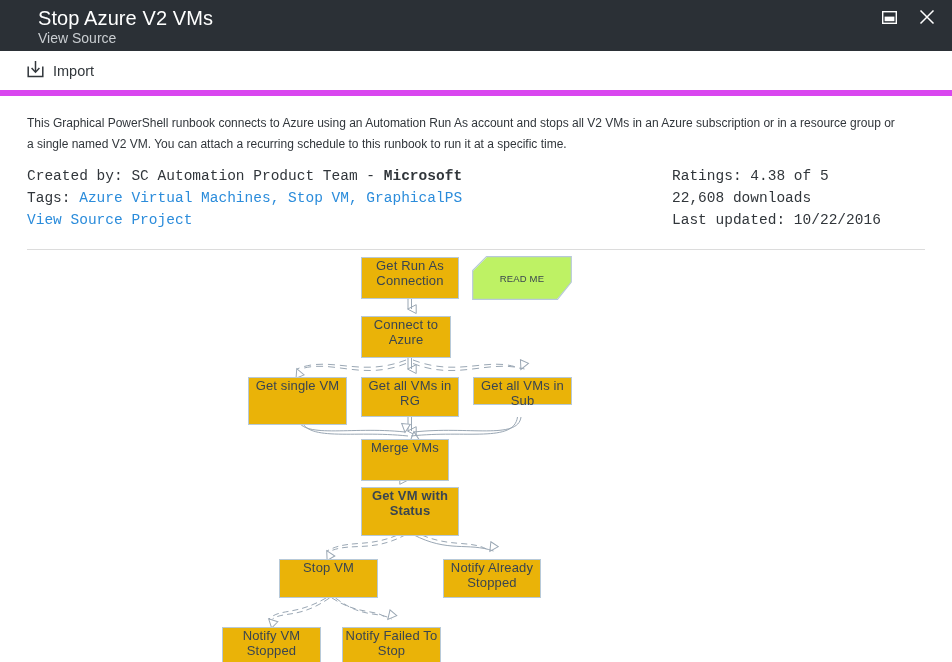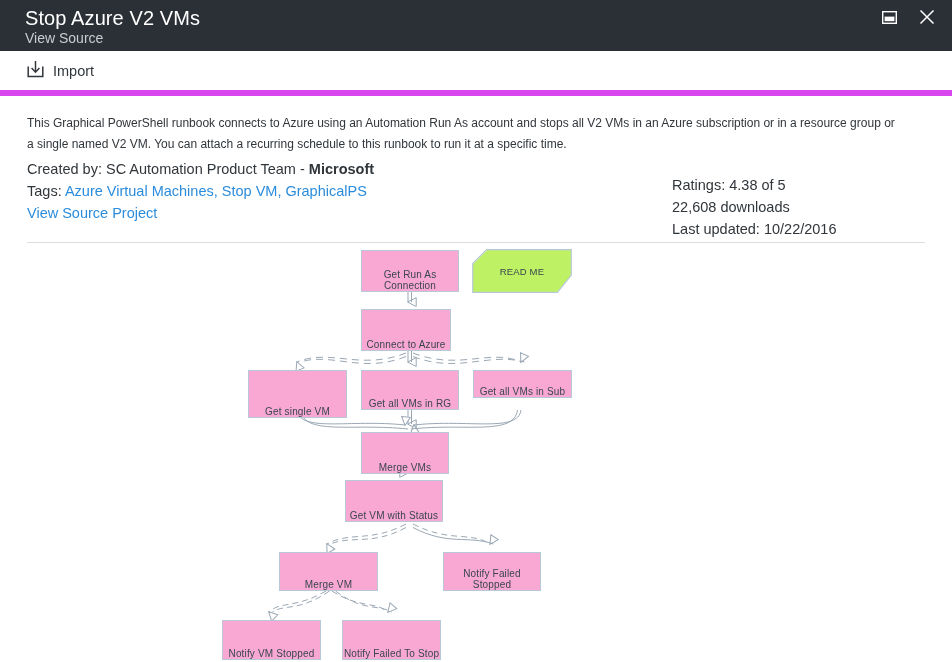--- a/index.html
+++ b/index.html
@@ -8,21 +8,21 @@
     background: #ffffff;
     font-family: "Liberation Sans", sans-serif;
     overflow: hidden;
   }
 
   
   .titlebar {
     position: relative;
     height: 51px;
     background: #2b3036;
-    padding: 6px 0 0 25px;
+    padding: 6px 0 0 38px;
   }
   .titlebar-title {
     color: #ffffff;
     font-size: 20px;
     font-weight: 400;
     line-height: 24px;
     letter-spacing: .1px;
   }
   .titlebar-sub {
     color: #c9cdd1;
@@ -68,25 +68,26 @@
   .content { padding: 0 27px; }
   .desc {
     margin-top: 17px;
     font-size: 12px;
     line-height: 21px;
     color: #31363b;
     max-width: 870px;
   }
   .meta {
     position: relative;
-    margin-top: 4px;
+    margin-top: 11px;
     height: 66px;
+    font-family: Liberation Mono, monospace;
   }
   .meta-left { position: absolute; left: 0; top: 0; }
-  .meta-right { position: absolute; left: 645px; top: 16px; }
+  .meta-right { position: absolute; left: 645px; top: 0; }
   .meta-row {
     font-size: 14.5px;
     line-height: 21.5px;
     color: #31363b;
     white-space: nowrap;
   }
   .meta-left .meta-row { margin-bottom: 0.5px; }
   .meta-right .meta-row { margin-bottom: 0.5px; }
   .strong { font-weight: bold; }
   .link { color: #2b8cdb; text-decoration: none; cursor: pointer; }
@@ -102,26 +103,26 @@
     position: relative;
     width: 952px;
     height: 420px;
   }
   svg.connectors {
     position: absolute; left: 0; top: 0;
     width: 952px; height: 420px;
   }
   .node {
     position: absolute;
-    background: #f9a8d4;
+    background: #eab308;
     border: 1px solid #b7c9d8;
     display: flex;
-    align-items: flex-end;
+    align-items: flex-start;
     justify-content: center;
-    font-size: 10px;
+    font-size: 13px;
     color: #3a4550;
     text-align: center;
     cursor: pointer;
     letter-spacing: .15px;
   }
   .node-readme {
     background: #bef264;
     border: none;
     position: absolute;
     display: flex;
@@ -266,29 +267,29 @@
     <span>Get all VMs in RG</span>
   </div>
   <div class="node" style="left:473px; top:127px; width:99px; height:28px;">
     <span>Get all VMs in Sub</span>
   </div>
 
   <div class="node" style="left:361px; top:189px; width:88px; height:42px;">
     <span>Merge VMs</span>
   </div>
 
-  <div class="node" style="left:345px; top:237px; width:98px; height:42px;">
+  <div class="node" style="left:361px; top:237px; width:98px; height:49px;font-weight:bold;">
     <span>Get VM with Status</span>
   </div>
 
   <div class="node" style="left:279px; top:309px; width:99px; height:39px;">
-    <span>Merge VM</span>
+    <span>Stop VM</span>
   </div>
   <div class="node" style="left:443px; top:309px; width:98px; height:39px;">
-    <span>Notify Failed Stopped</span>
+    <span>Notify Already Stopped</span>
   </div>
 
   <div class="node" style="left:222px; top:377px; width:99px; height:40px;">
     <span>Notify VM Stopped</span>
   </div>
   <div class="node" style="left:342px; top:377px; width:99px; height:40px;">
     <span>Notify Failed To Stop</span>
   </div>
 </div>
 

